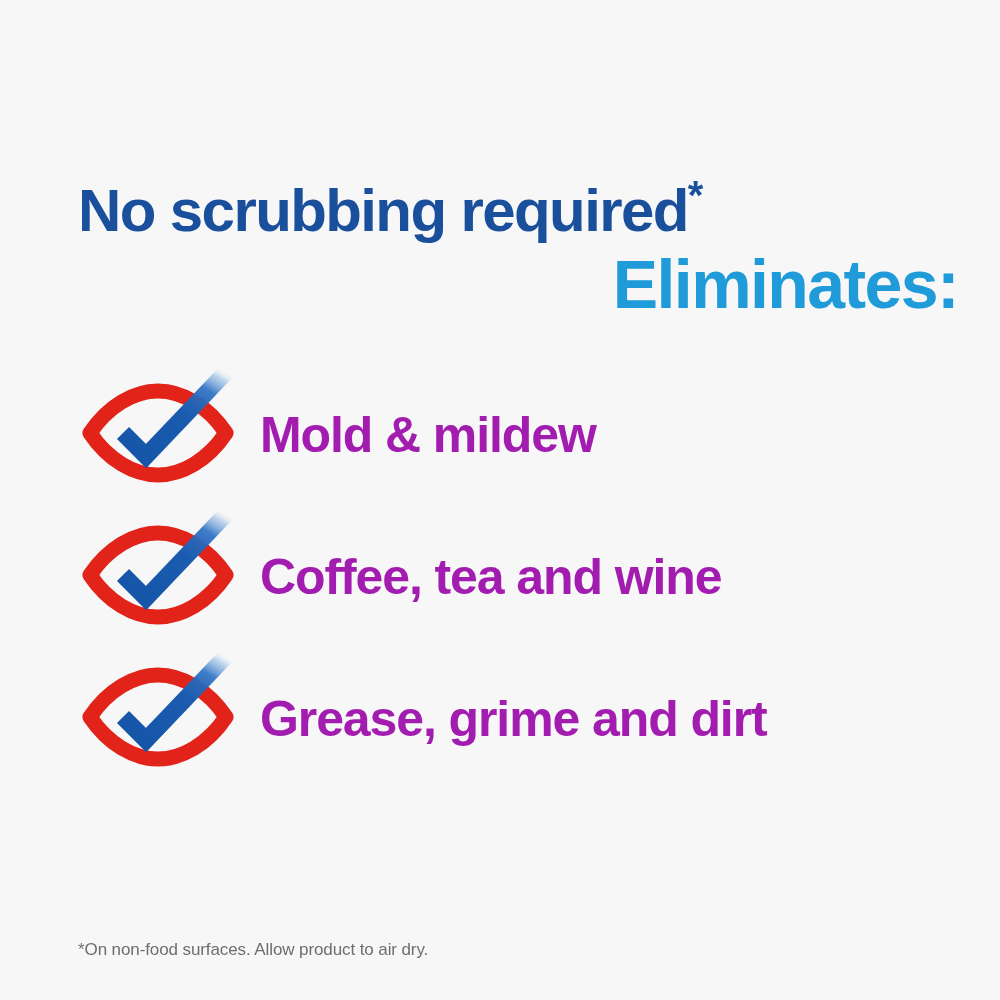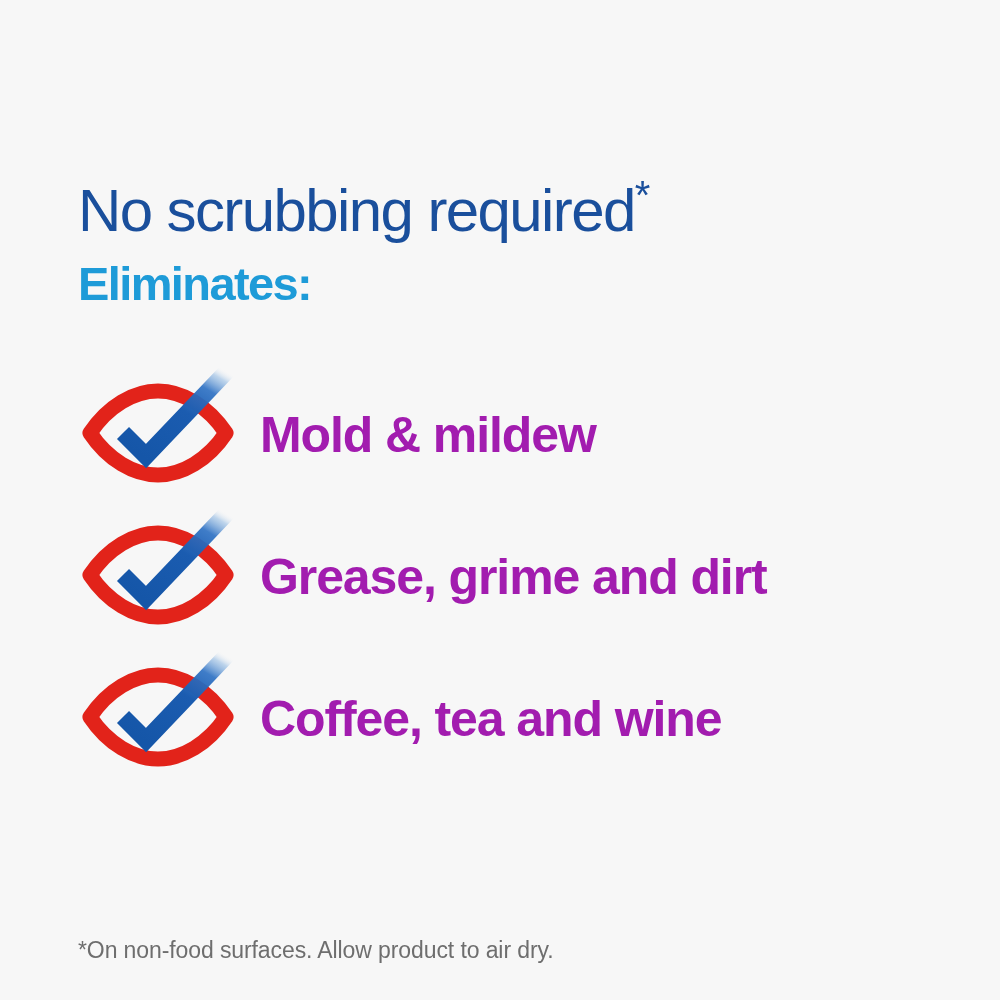--- a/index.html
+++ b/index.html
@@ -28,39 +28,40 @@
   .headline-block {
     position: absolute;
     left: 78px;
     top: 158px;
     width: 880px;
   }
 
   .headline-primary {
     font-size: 60px;
     line-height: 74px;
-    font-weight: 400;
+    font-weight: 700;
     letter-spacing: -1.6px;
     color: #1a4f9c;
     white-space: nowrap;
   }
 
   .headline-primary .asterisk-mark {
     font-size: 40px;
     vertical-align: 22px;
     letter-spacing: 0;
   }
 
   .headline-secondary {
-    font-size: 47px;
+    font-size: 68px;
     line-height: 72px;
     font-weight: 700;
     letter-spacing: -1.6px;
     color: #1e9bd8;
     white-space: nowrap;
+    text-align: right;
   }
 
   
   .benefit-list {
     position: absolute;
     left: 78px;
     top: 385px;
     width: 900px;
     list-style: none;
   }
@@ -97,21 +98,21 @@
     letter-spacing: -1.1px;
     color: #a21caf;
     white-space: nowrap;
   }
 
   
   .footnote {
     position: absolute;
     left: 78px;
     top: 938px;
-    font-size: 23px;
+    font-size: 17px;
     line-height: 24px;
     font-weight: 400;
     letter-spacing: -0.1px;
     color: #6e6e6e;
     white-space: nowrap;
   }
 </style>
 </head>
 <body>
 
@@ -141,53 +142,53 @@
           <path d="M45 57 L 68 80 L 152 -8" fill="none" stroke="url(#checkFade1)" stroke-width="17" stroke-linejoin="miter" stroke-linecap="butt"></path>
         </svg>
       </span>
       <span class="benefit-label">Mold &amp; mildew</span>
     </li>
 
     <li class="benefit-row">
       <span class="check-badge">
         <svg viewBox="0 0 160 110" xmlns="http://www.w3.org/2000/svg" aria-hidden="true">
           <defs>
+            <linearGradient id="checkFade3" x1="0.18" y1="1" x2="0.92" y2="0">
+              <stop offset="0" stop-color="#1556a8" stop-opacity="1"></stop>
+              <stop offset="0.52" stop-color="#1b5cb0" stop-opacity="1"></stop>
+              <stop offset="0.78" stop-color="#2f72c4" stop-opacity="0.92"></stop>
+              <stop offset="0.92" stop-color="#8fb8e2" stop-opacity="0.55"></stop>
+              <stop offset="1" stop-color="#f7f7f7" stop-opacity="0"></stop>
+            </linearGradient>
+          </defs>
+          <path d="M12 57 C 30 30, 56 15, 80 15 C 104 15, 130 30, 148 57
+                   C 130 84, 104 99, 80 99 C 56 99, 30 84, 12 57 Z" fill="none" stroke="#e2231a" stroke-width="15" stroke-linejoin="round" stroke-linecap="round"></path>
+          <path d="M45 57 L 68 80 L 152 -8" fill="none" stroke="url(#checkFade3)" stroke-width="17" stroke-linejoin="miter" stroke-linecap="butt"></path>
+        </svg>
+      </span>
+      <span class="benefit-label">Coffee, tea and wine</span>
+    </li>
+
+    <li class="benefit-row">
+      <span class="check-badge">
+        <svg viewBox="0 0 160 110" xmlns="http://www.w3.org/2000/svg" aria-hidden="true">
+          <defs>
             <linearGradient id="checkFade2" x1="0.18" y1="1" x2="0.92" y2="0">
               <stop offset="0" stop-color="#1556a8" stop-opacity="1"></stop>
               <stop offset="0.52" stop-color="#1b5cb0" stop-opacity="1"></stop>
               <stop offset="0.78" stop-color="#2f72c4" stop-opacity="0.92"></stop>
               <stop offset="0.92" stop-color="#8fb8e2" stop-opacity="0.55"></stop>
               <stop offset="1" stop-color="#f7f7f7" stop-opacity="0"></stop>
             </linearGradient>
           </defs>
           <path d="M12 57 C 30 30, 56 15, 80 15 C 104 15, 130 30, 148 57
                    C 130 84, 104 99, 80 99 C 56 99, 30 84, 12 57 Z" fill="none" stroke="#e2231a" stroke-width="15" stroke-linejoin="round" stroke-linecap="round"></path>
           <path d="M45 57 L 68 80 L 152 -8" fill="none" stroke="url(#checkFade2)" stroke-width="17" stroke-linejoin="miter" stroke-linecap="butt"></path>
         </svg>
       </span>
       <span class="benefit-label">Grease, grime and dirt</span>
     </li>
 
-    <li class="benefit-row">
-      <span class="check-badge">
-        <svg viewBox="0 0 160 110" xmlns="http://www.w3.org/2000/svg" aria-hidden="true">
-          <defs>
-            <linearGradient id="checkFade3" x1="0.18" y1="1" x2="0.92" y2="0">
-              <stop offset="0" stop-color="#1556a8" stop-opacity="1"></stop>
-              <stop offset="0.52" stop-color="#1b5cb0" stop-opacity="1"></stop>
-              <stop offset="0.78" stop-color="#2f72c4" stop-opacity="0.92"></stop>
-              <stop offset="0.92" stop-color="#8fb8e2" stop-opacity="0.55"></stop>
-              <stop offset="1" stop-color="#f7f7f7" stop-opacity="0"></stop>
-            </linearGradient>
-          </defs>
-          <path d="M12 57 C 30 30, 56 15, 80 15 C 104 15, 130 30, 148 57
-                   C 130 84, 104 99, 80 99 C 56 99, 30 84, 12 57 Z" fill="none" stroke="#e2231a" stroke-width="15" stroke-linejoin="round" stroke-linecap="round"></path>
-          <path d="M45 57 L 68 80 L 152 -8" fill="none" stroke="url(#checkFade3)" stroke-width="17" stroke-linejoin="miter" stroke-linecap="butt"></path>
-        </svg>
-      </span>
-      <span class="benefit-label">Coffee, tea and wine</span>
-    </li>
-
   </ul>
 
   <div class="footnote">*On  non-food surfaces. Allow product to air dry.</div>
 
 </div>
 
 </body></html>

